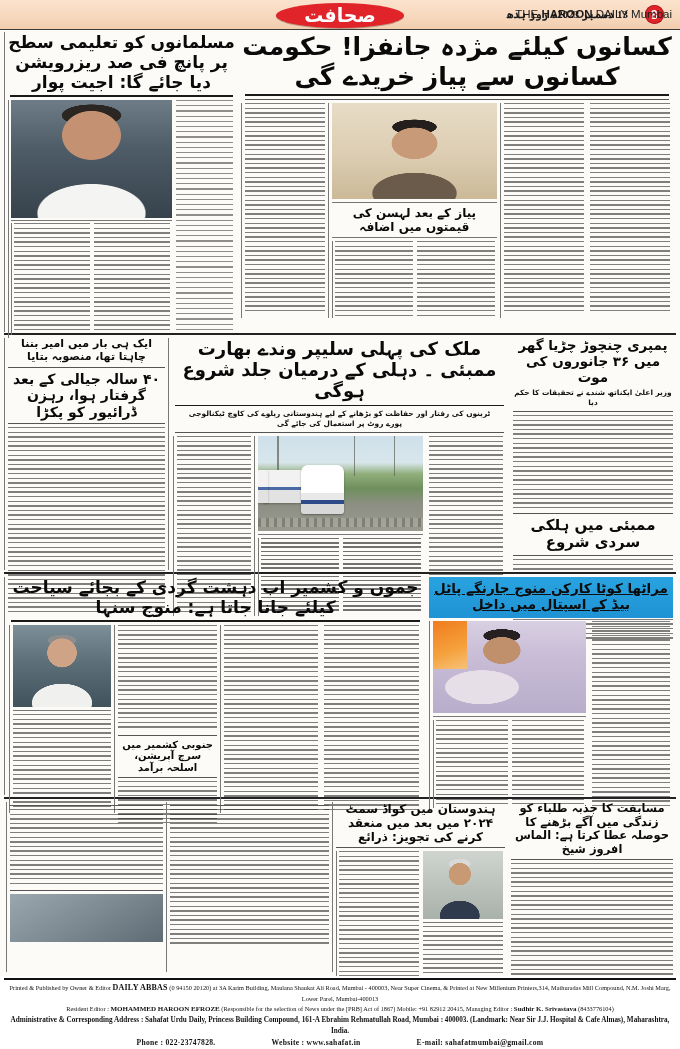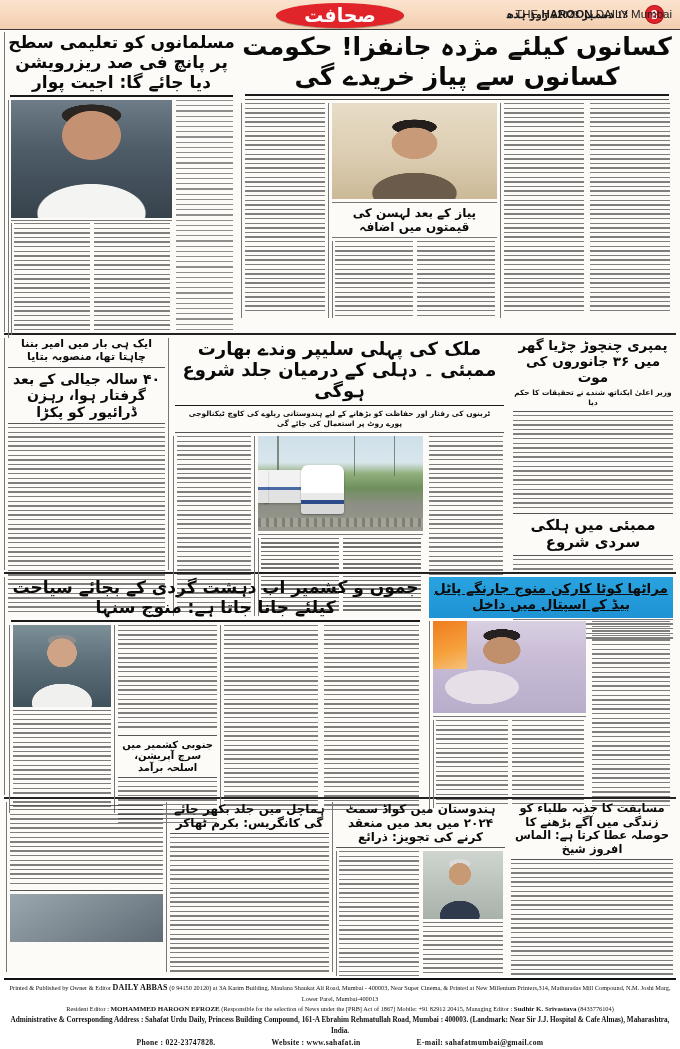--- a/index.html
+++ b/index.html
@@ -423,21 +423,20 @@
               <div class="txt" style="height:60px;"></div>
             </div>
         </div>
         <div class="body-col vline" style="width:84px;padding:0 2px;">
             <div class="txt" style="height:134px;"></div>
           </div>
       </div>
     </div>
 
     <div class="vline" style="width:166px;box-sizing:border-box;padding:0 3px;">
-      <div class="hl hl-md" style="font-size:12px;">ہماچل میں جلد بکھر جائے گی کانگریس: بکرم ٹھاکر</div>
       <div style="height:1px;background:#555;margin:3px 0;"></div>
       <div class="body-col">
           <div class="txt" style="height:136px;"></div>
         </div>
     </div>
 
     <div class="vline" style="width:160px;box-sizing:border-box;padding:0 3px;">
       <div style="height:1px;background:#555;margin:3px 0;"></div>
       <div class="body-col">
           <div class="txt" style="height:78px;"></div>

